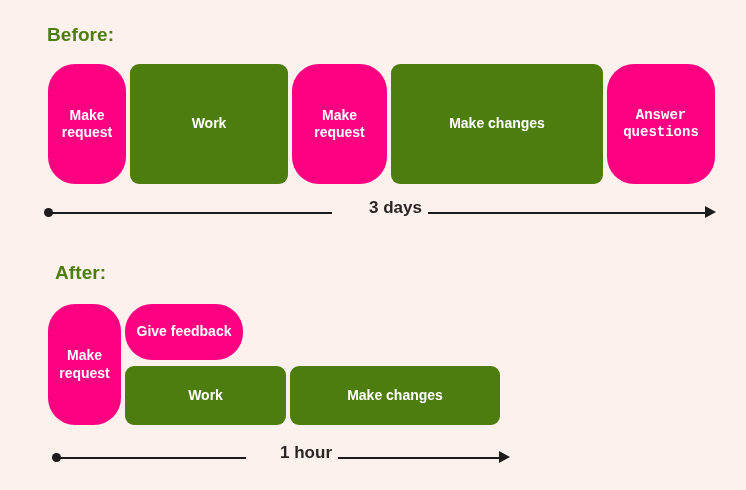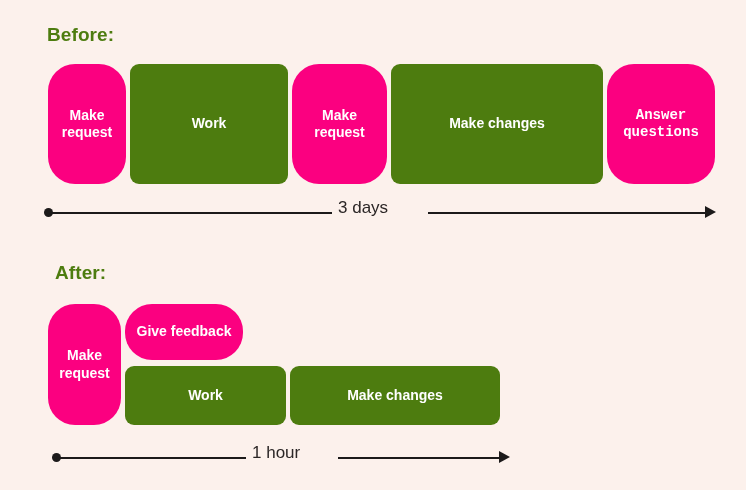--- a/index.html
+++ b/index.html
@@ -74,24 +74,24 @@
     width: 0;
     height: 0;
     border-top: 6.5px solid transparent;
     border-bottom: 6.5px solid transparent;
     border-left: 11px solid #1C1A1A;
   }
   .tl-label {
     position: absolute;
     top: -2px;
     font-size: 17px;
-    font-weight: normal;
+    font-weight: bold;
     color: #2B2626;
     white-space: nowrap;
-    text-align: left;
+    text-align: right;
   }
 </style>
 </head>
 <body>
 
 <div class="canvas">
 
   <div class="section-label" id="label-before">Before:</div>
 
   <div class="bar pink" style="left:48px; top:64px; width:78px; height:120px;">

